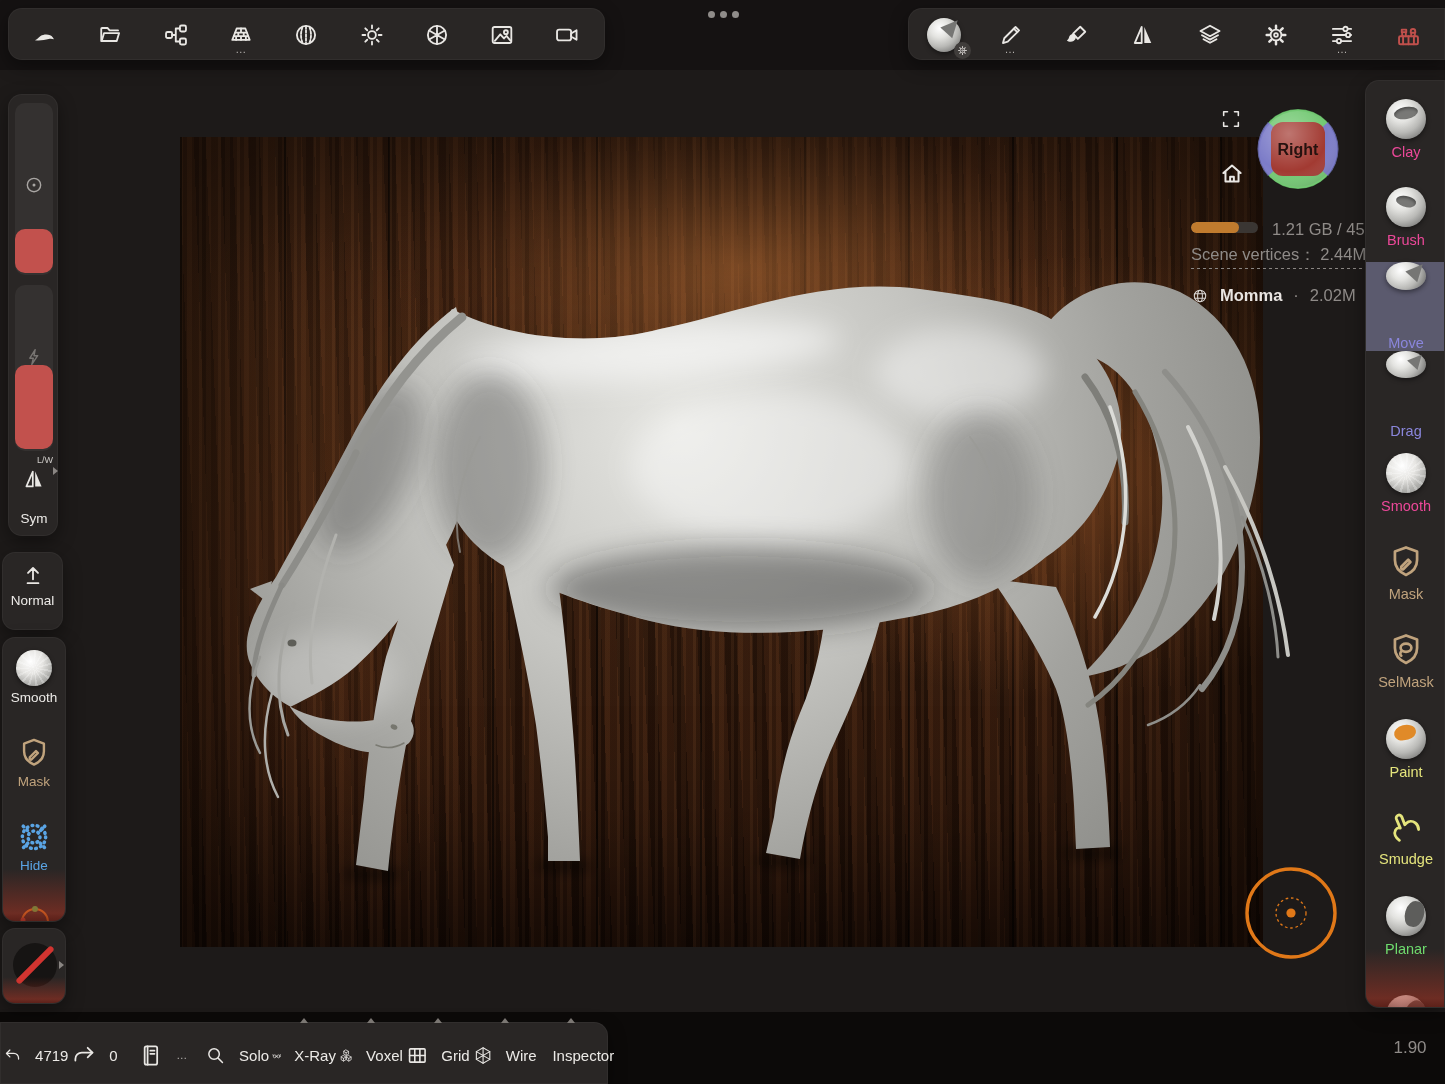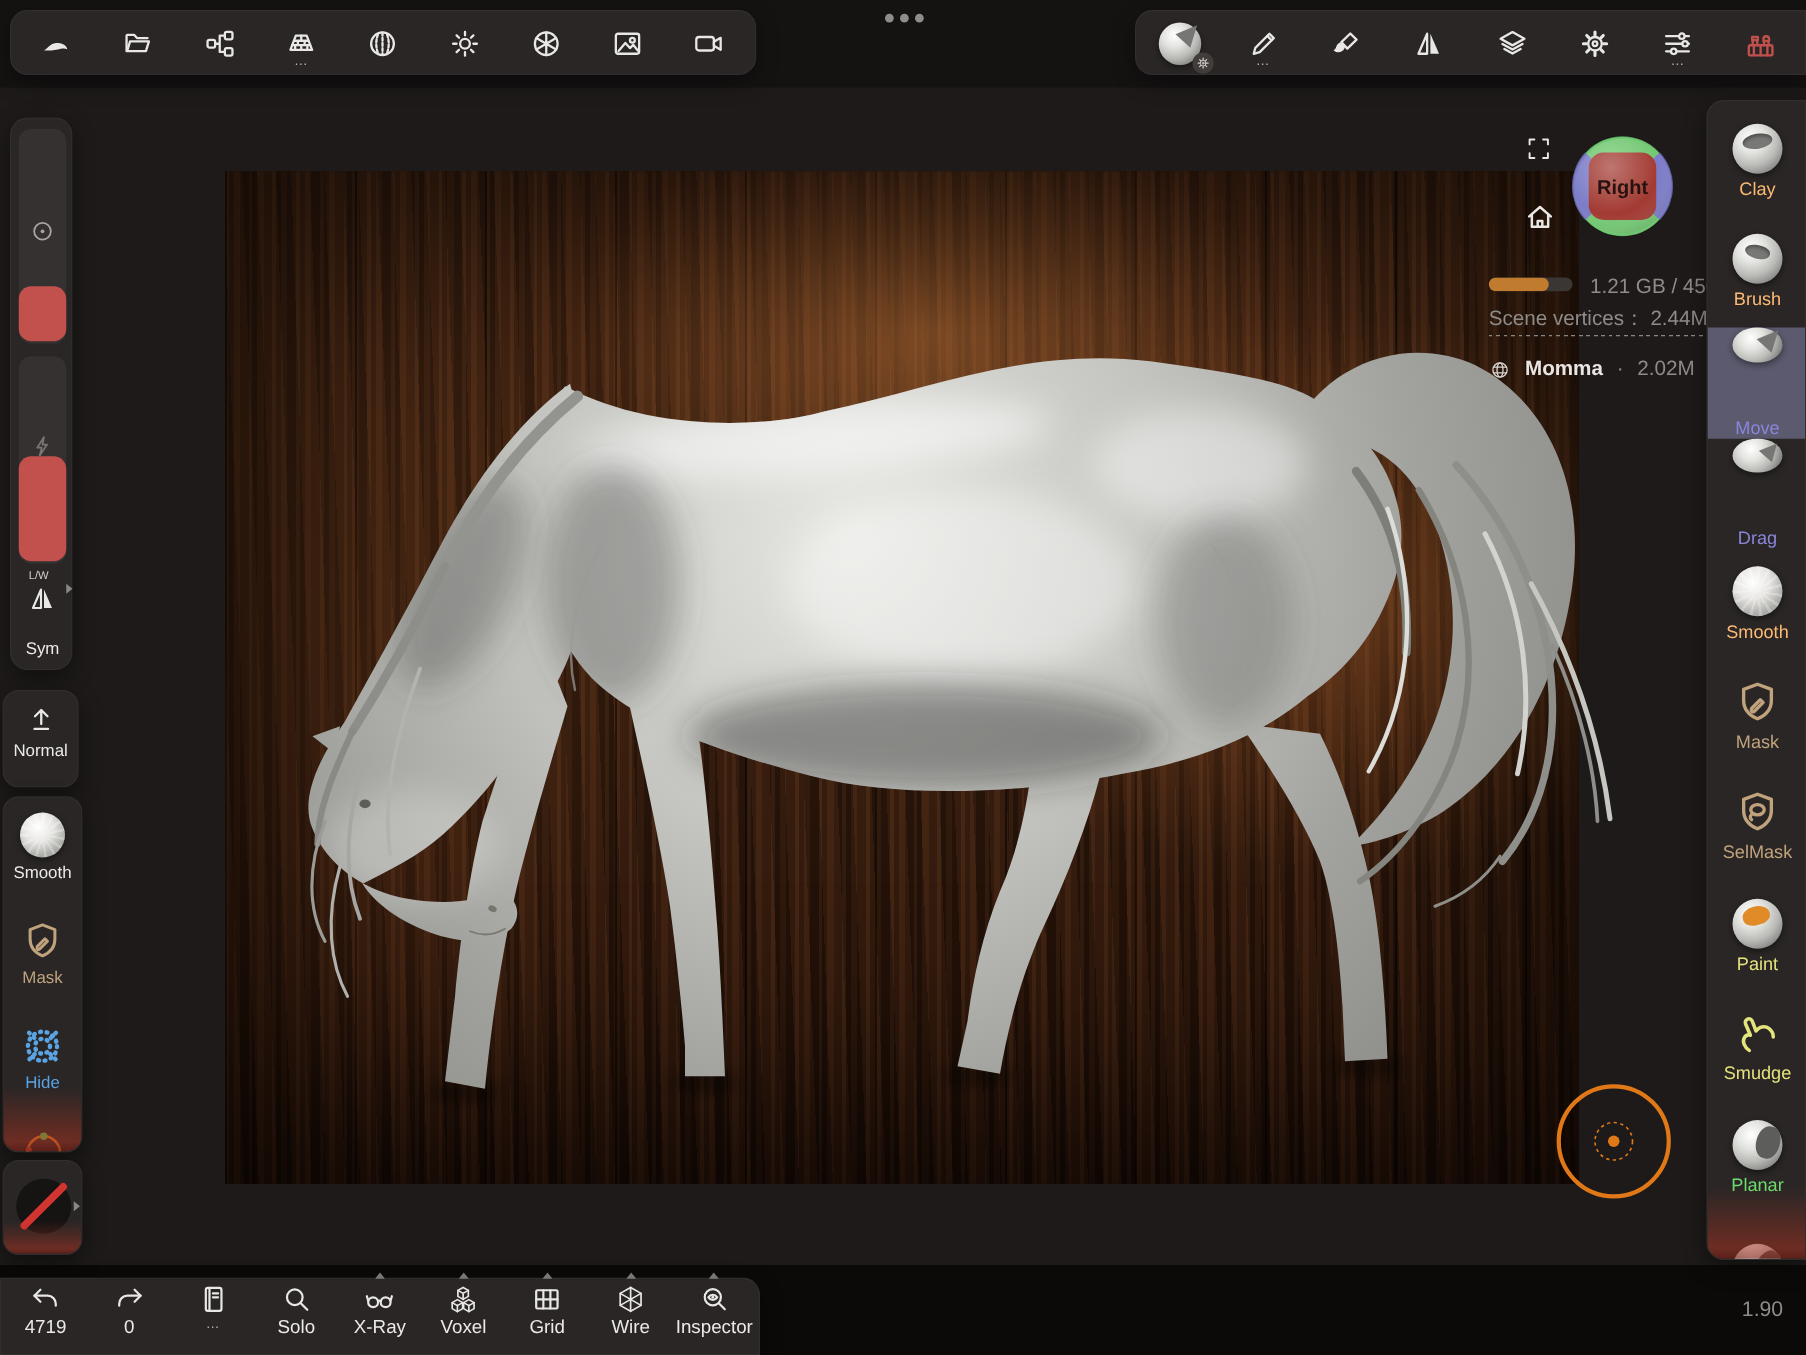--- a/index.html
+++ b/index.html
@@ -44,42 +44,42 @@
        top:5px;right:2px;transform:rotate(16deg);}
   .sph.crumple{background:radial-gradient(circle at 40% 32%, #ffffff 0%, #e6e5e2 38%, #b0b0ad 68%, #8c8c89 100%);}
   .sph.crumple:after{content:"";position:absolute;inset:0;border-radius:50%;
        background:repeating-conic-gradient(rgba(255,255,255,.55) 0 8deg, rgba(128,128,126,.38) 8deg 15deg, rgba(0,0,0,0) 15deg 24deg);
        mix-blend-mode:soft-light;}
   
   #right-sidebar{left:1365px;top:80px;width:80px;height:928px;border-radius:14px 0 0 14px;
        padding-top:4px;display:flex;flex-direction:column;overflow:hidden;z-index:10;}
   .tile{position:relative;width:80px;height:88.6px;display:flex;flex-direction:column;align-items:center;justify-content:center;gap:5px;flex:none;}
   .tile .sph{width:40px;height:40px;}
-  .tile .t-lbl{font-size:14.5px;color:#fdba74;}
+  .tile .t-lbl{font-size:14.5px;color:#ec4899;}
   .tile.active{background:#5b5a6e;}
   .t-purple{color:#8a86dc !important;margin-top:40px;}
   .t-tan{color:#c0a37d !important;}
   .t-yellow{color:#e4e47c !important;}
   .t-green{color:#6edc6e !important;}
   .t-blue{color:#5aa4e4 !important;}
   .redfade{position:absolute;left:0;right:0;bottom:0;pointer-events:none;
        background:linear-gradient(180deg, rgba(150,40,28,0) 0%, rgba(165,50,34,.55) 85%, rgba(120,30,20,.65) 100%);}
   
   #slider-panel{left:8px;top:94px;width:50px;height:442px;border-radius:14px;}
   .track{position:absolute;left:6px;width:38px;background:#343130;border-radius:10px;}
   .red-handle{position:absolute;left:6px;width:38px;background:#c2514d;border-radius:10px;}
   #normal-panel{left:2px;top:552px;width:61px;height:78px;border-radius:13px;}
   #tools-left-panel{left:2px;top:637px;width:64px;height:285px;border-radius:13px;overflow:hidden;}
   #gizmo-off-panel{left:2px;top:928px;width:64px;height:76px;border-radius:13px;overflow:hidden;}
   .lt-item{position:absolute;left:0;width:100%;display:flex;flex-direction:column;align-items:center;gap:4px;}
   .lt-lbl{font-size:13.5px;color:#eceae7;}
   .caret-r{position:absolute;width:0;height:0;border-top:4px solid transparent;border-bottom:4px solid transparent;border-left:5px solid #8a8683;}
   
   #bottom-toolbar{left:0;top:1022px;width:608px;height:62px;border-radius:0 14px 0 0;display:flex;justify-content:space-around;padding:4px 2px 0 2px;z-index:10;}
-  .b-item{position:relative;width:64px;display:flex;flex-direction:column;align-items:center;justify-content:flex-start;gap:1px;}
+  .b-item{position:relative;width:64px;display:flex;flex-direction:row;align-items:center;justify-content:flex-start;gap:13px;}
   .b-lbl{font-size:15px;color:#eceae7;white-space:nowrap;}
   .b-caret{position:absolute;top:-9px;left:50%;margin-left:-4px;width:0;height:0;
        border-left:4px solid transparent;border-right:4px solid transparent;border-bottom:5px solid #7b7773;}
   
   #wood{left:180px;top:137px;width:1083px;height:810px;z-index:1;
     background:
       radial-gradient(ellipse 460px 280px at 52% 16%, rgba(205,125,62,.50), rgba(120,60,30,.10) 62%, rgba(0,0,0,0) 76%),
       radial-gradient(ellipse 520px 320px at 82% 42%, rgba(175,98,46,.40), rgba(0,0,0,0) 70%),
       radial-gradient(ellipse 320px 520px at 10% 55%, rgba(150,80,40,.22), rgba(0,0,0,0) 70%),
       repeating-linear-gradient(90deg, rgba(0,0,0,.5) 0 2px, rgba(0,0,0,0) 2px 104px),
@@ -475,21 +475,21 @@
       </svg>
   </div>
   <div class="red-handle" style="top:134px;height:44px;"></div>
   <div class="track" style="top:190px;height:166px;">
     <svg class="ic" width="20" height="20" style="position:absolute;left:9px;top:62px;color:#8a8683;opacity:.8">
         <use href="#sym-lightning"></use>
       </svg>
   </div>
   <div class="red-handle" style="top:270px;height:84px;"></div>
   <div class="abs" style="left:0;top:360px;width:50px;text-align:center;">
-    <div style="font-size:9px;color:#cfccc9;text-align:center;padding-right:6px;">L/W</div>
+    <div style="font-size:9px;color:#cfccc9;text-align:right;padding-right:6px;">L/W</div>
     <svg class="ic" width="24" height="24" style="margin:2px auto 0;">
         <use href="#sym-mirror"></use>
       </svg>
     <div class="lt-lbl" style="margin-top:20px;">Sym</div>
   </div>
   <span class="caret-r" style="left:44px;top:372px;"></span>
 </div>
 
 <div class="panel" id="normal-panel">
   <div class="lt-item" style="top:10px;">

